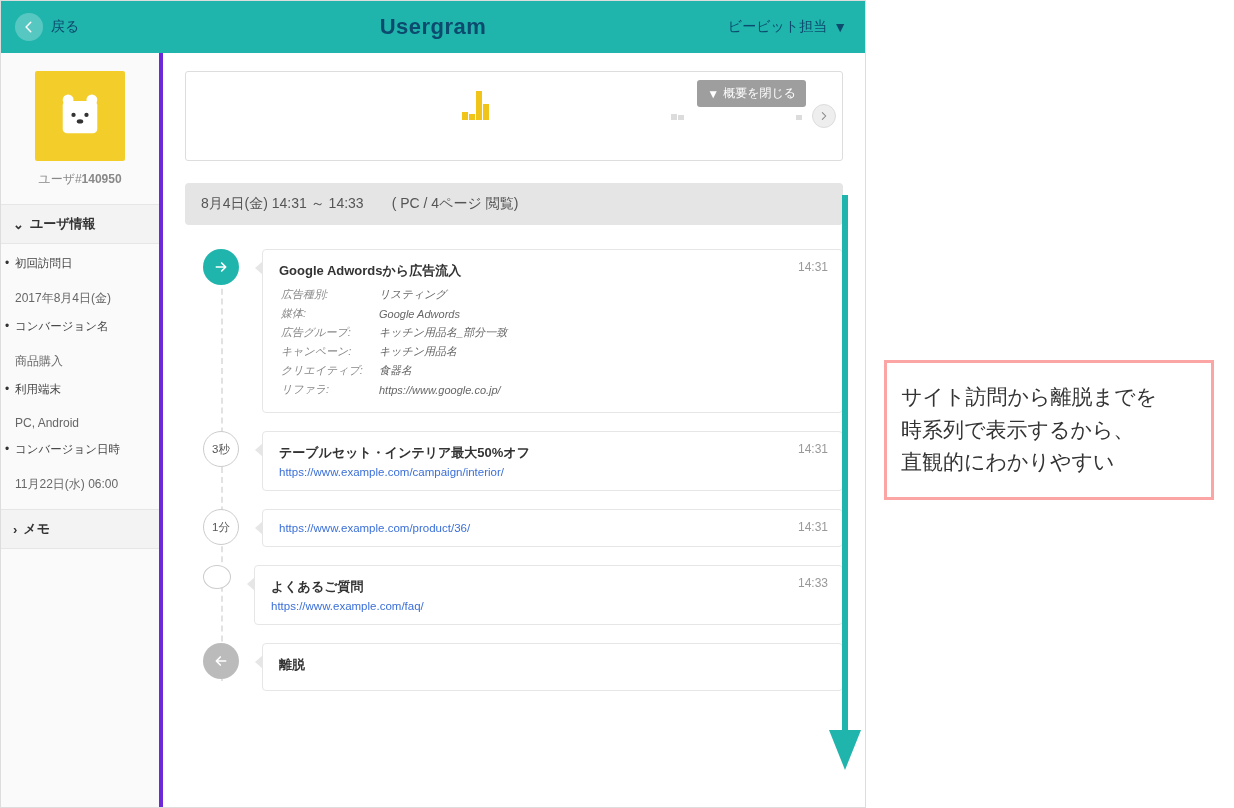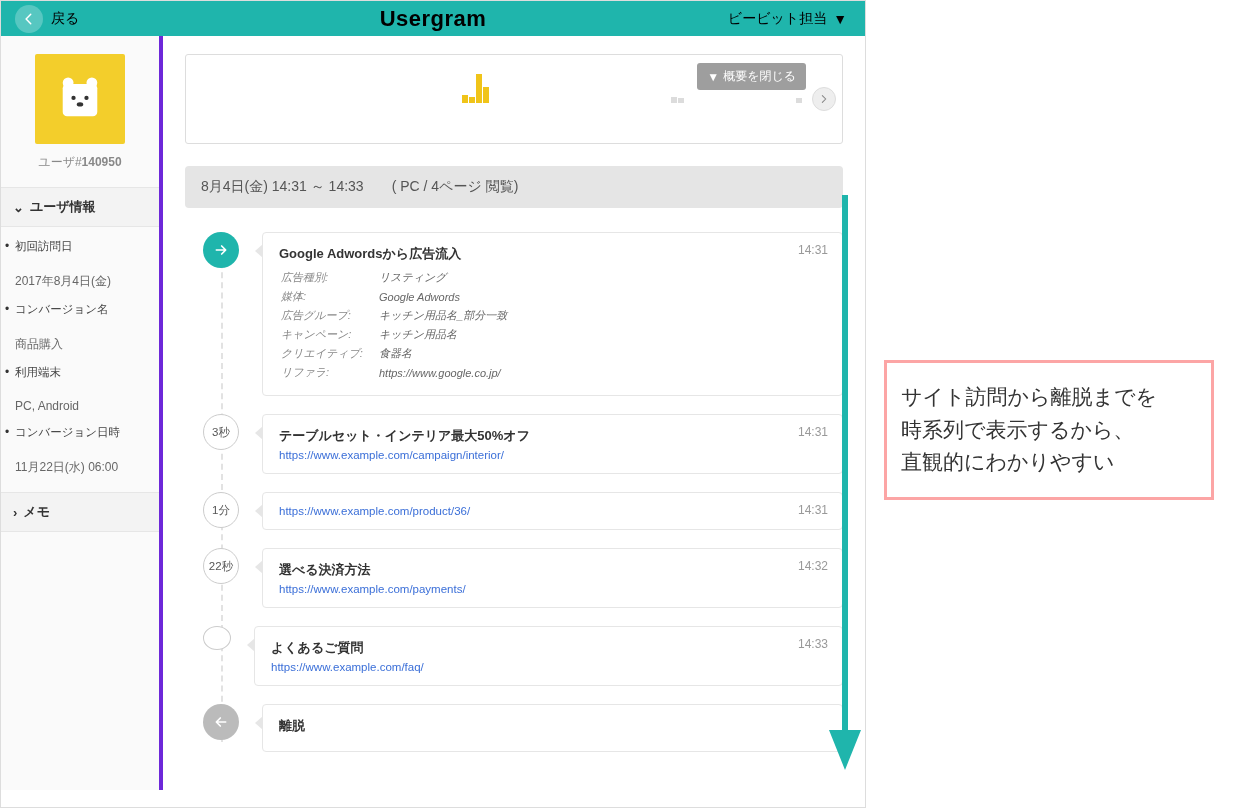--- a/index.html
+++ b/index.html
@@ -1,19 +1,19 @@
 <!DOCTYPE html>
 <html><head>
 <meta charset="utf-8">
 <style>
   * { box-sizing: border-box; margin: 0; padding: 0; }
   body { font-family: "Hiragino Sans", "Meiryo", sans-serif; background: #fff; }
   .app { width: 866px; height: 808px; position: relative; border: 1px solid #ddd; background:#fff;}
   
-  .header { height: 35px; background: #1fb5ac; display:flex; align-items:center; color:#000000; position:relative;}
+  .header { height: 52px; background: #1fb5ac; display:flex; align-items:center; color:#0c4a6e; position:relative;}
   .back-btn { display:flex; align-items:center; gap:8px; margin-left:14px; cursor:pointer;}
   .back-circle { width:28px; height:28px; border-radius:50%; background:rgba(255,255,255,0.25); display:flex; align-items:center; justify-content:center;}
   .back-text { font-size:14px; }
   .app-title { position:absolute; left:50%; transform:translateX(-50%); font-size:22px; font-weight:600; letter-spacing:0.5px;}
   .account { position:absolute; right:18px; font-size:14px; display:flex; align-items:center; gap:6px; cursor:pointer;}
   
   .body { display:flex; height:calc(100% - 52px);}
   .sidebar { width:162px; background:#fafafa; border-right:4px solid #6d28d9; padding-top:12px; font-size:12px; color:#555;}
   .avatar-box { width:90px; height:90px; margin:6px auto 10px; background:#f3ce2b; display:flex; align-items:center; justify-content:center; border-radius:2px;}
   .user-id { text-align:center; font-size:12px; color:#888; margin-bottom:16px;}
@@ -204,29 +204,20 @@
             </div>
             <div class="trow">
               <div class="node node-dur">1分</div>
               <div class="notch"></div>
               <div class="card">
                 <div class="card-time">14:31</div>
                 <div class="card-link">https://www.example.com/product/36/</div>
               </div>
             </div>
             <div class="trow">
-              <div class="node node-dur">22秒</div>
-              <div class="notch"></div>
-              <div class="card">
-                <div class="card-time">14:32</div>
-                <div class="card-title">選べる決済方法</div>
-                <div class="card-link">https://www.example.com/payments/</div>
-              </div>
-            </div>
-            <div class="trow">
               <div class="node-empty"></div>
               <div class="notch"></div>
               <div class="card">
                 <div class="card-time">14:33</div>
                 <div class="card-title">よくあるご質問</div>
                 <div class="card-link">https://www.example.com/faq/</div>
               </div>
             </div>
             <div class="trow">
               <div class="node node-arrow-out">

